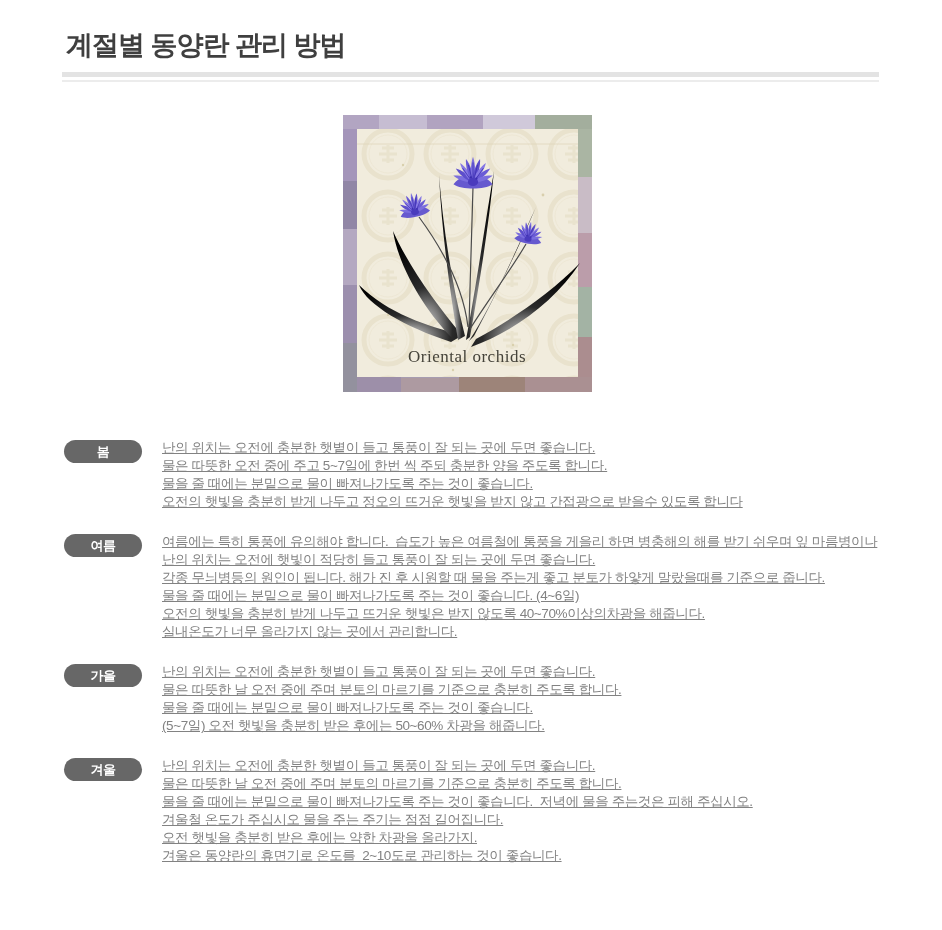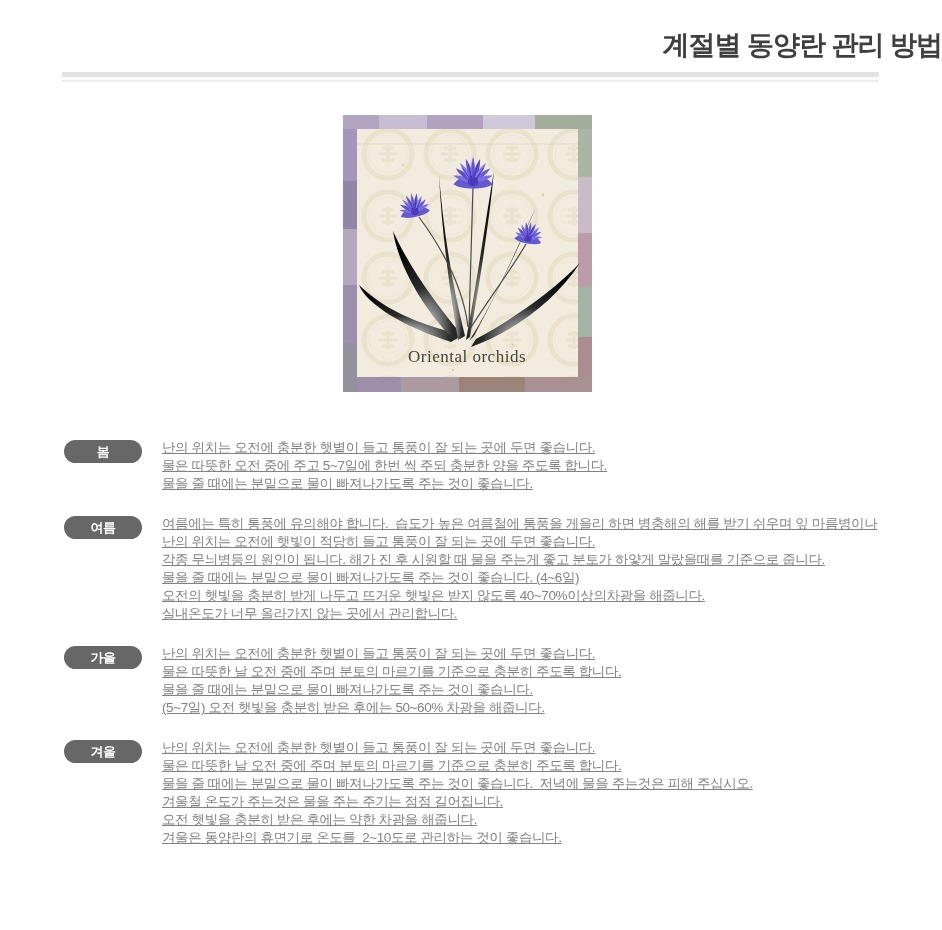--- a/index.html
+++ b/index.html
@@ -16,21 +16,20 @@
     overflow: hidden;
   }
   .page-title {
     margin: 0;
     padding: 29px 0 0 66px;
     font-size: 27px;
     line-height: 33px;
     font-weight: 700;
     color: var(--title-text, #3f3f3f);
     letter-spacing: -1px;
-    text-align: right;
   }
   .divider-wrap {
     margin: 10px 0 0 62px;
     width: 817px;
   }
   .divider-thick {
     height: 5px;
     background: var(--divider, #e3e3e3);
   }
   .divider-thin {
@@ -186,20 +185,21 @@
     </svg>
   </div>
 
   <div class="sections" id="sections">
     <div class="section">
       <div class="season-badge">봄</div>
       <div class="care-lines">
           <div class="care-line">난의 위치는 오전에 충분한 햇볕이 들고 통풍이 잘 되는 곳에 두면 좋습니다.</div>
           <div class="care-line">물은 따뜻한 오전 중에 주고 5~7일에 한번 씩 주되 충분한 양을 주도록 합니다.</div>
           <div class="care-line">물을 줄 때에는 분밑으로 물이 빠져나가도록 주는 것이 좋습니다.</div>
+          <div class="care-line">오전의 햇빛을 충분히 받게 나두고 정오의 뜨거운 햇빛을 받지 않고 간접광으로 받을수 있도록 합니다</div>
         </div>
     </div>
 
     <div class="section">
       <div class="season-badge">여름</div>
       <div class="care-lines">
           <div class="care-line">여름에는 특히 통풍에 유의해야 합니다.  습도가 높은 여름철에 통풍을 게을리 하면 병충해의 해를 받기 쉬우며 잎 마름병이나</div>
           <div class="care-line">난의 위치는 오전에 햇빛이 적당히 들고 통풍이 잘 되는 곳에 두면 좋습니다.</div>
           <div class="care-line">각종 무늬병등의 원인이 됩니다. 해가 진 후 시원할 때 물을 주는게 좋고 분토가 하얗게 말랐을때를 기준으로 줍니다.</div>
           <div class="care-line">물을 줄 때에는 분밑으로 물이 빠져나가도록 주는 것이 좋습니다. (4~6일)</div>
@@ -217,20 +217,20 @@
           <div class="care-line">(5~7일) 오전 햇빛을 충분히 받은 후에는 50~60% 차광을 해줍니다.</div>
         </div>
     </div>
 
     <div class="section">
       <div class="season-badge">겨울</div>
       <div class="care-lines">
           <div class="care-line">난의 위치는 오전에 충분한 햇볕이 들고 통풍이 잘 되는 곳에 두면 좋습니다.</div>
           <div class="care-line">물은 따뜻한 날 오전 중에 주며 분토의 마르기를 기준으로 충분히 주도록 합니다.</div>
           <div class="care-line">물을 줄 때에는 분밑으로 물이 빠져나가도록 주는 것이 좋습니다.  저녁에 물을 주는것은 피해 주십시오.</div>
-          <div class="care-line">겨울철 온도가 주는것은 물을 주는 주기는 점점 길어집니다.</div>
-          <div class="care-line">오전 햇빛을 충분히 받은 후에는 약한 차광을 해줍니다.</div>
+          <div class="care-line">겨울철 온도가 주십시오 물을 주는 주기는 점점 길어집니다.</div>
+          <div class="care-line">오전 햇빛을 충분히 받은 후에는 약한 차광을 올라가지.</div>
           <div class="care-line">겨울은 동양란의 휴면기로 온도를  2~10도로 관리하는 것이 좋습니다.</div>
         </div>
     </div>
   </div>
 
 </div>
 
 </body></html>

